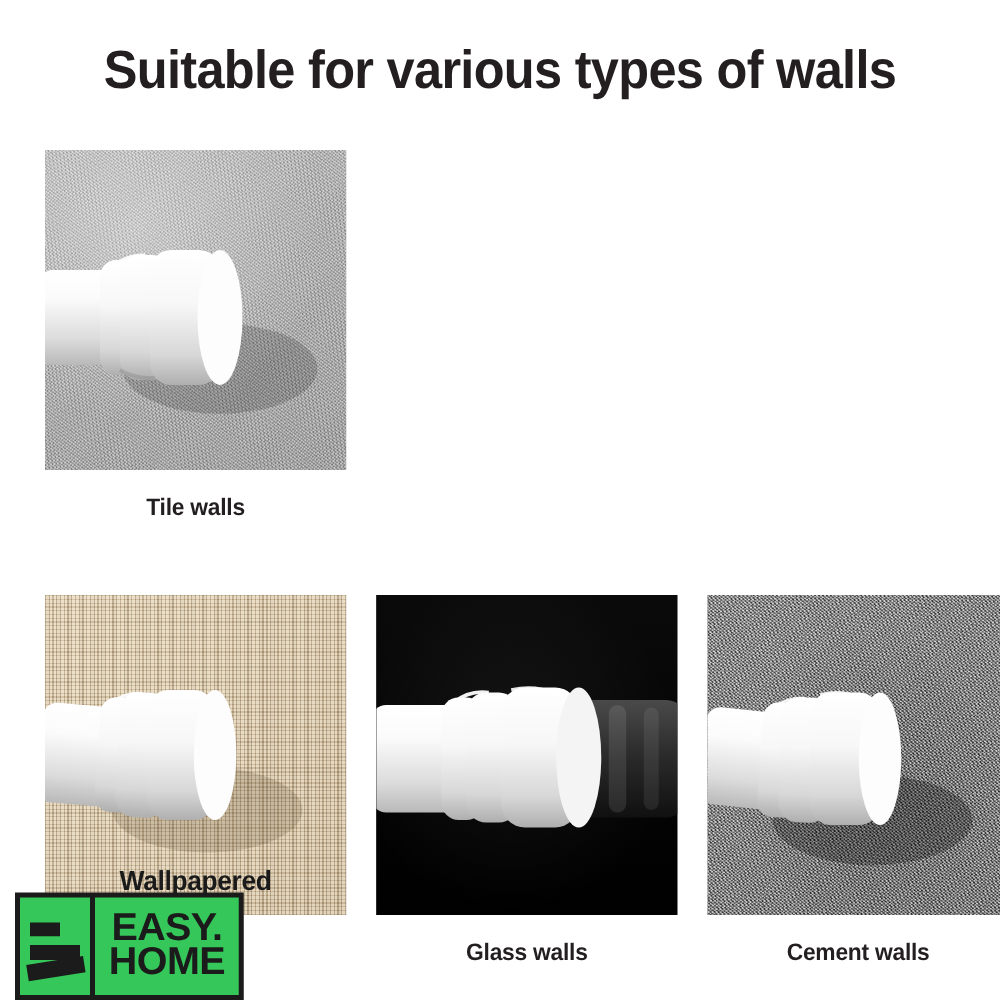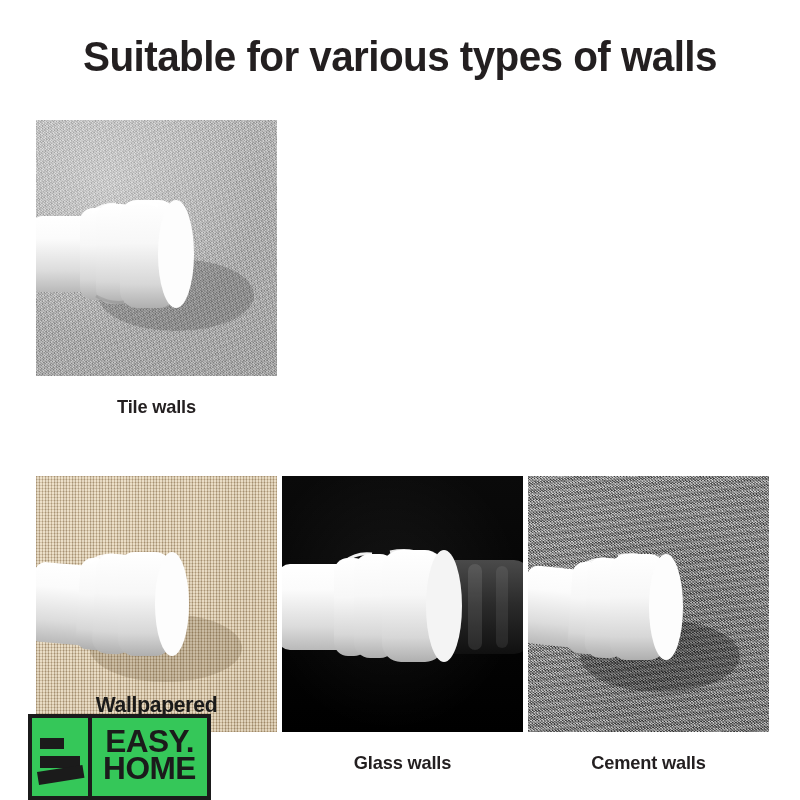--- a/index.html
+++ b/index.html
@@ -35,21 +35,21 @@
   
   .grid {
     position: absolute;
     top: 120px;
     left: 36px;
     width: 729px;
   }
 
   .row {
     display: flex;
-    gap: 5px;
+    gap: 24px;
   }
 
   .cell {
     width: 241px;
   }
 
   .photo {
     position: relative;
     width: 241px;
     height: 256px;
@@ -171,21 +171,21 @@
     inset: 0;
     width: 100%;
     height: 100%;
     display: block;
     z-index: 4;
   }
 
   
   .logo {
     position: absolute;
-    left: 28px;
+    left: 12px;
     top: 714px;
     width: 183px;
     height: 86px;
     background: #1b1b1b;
     padding: 4px;
     display: flex;
     gap: 4px;
     overflow: hidden;
   }
   .logo-mark {

